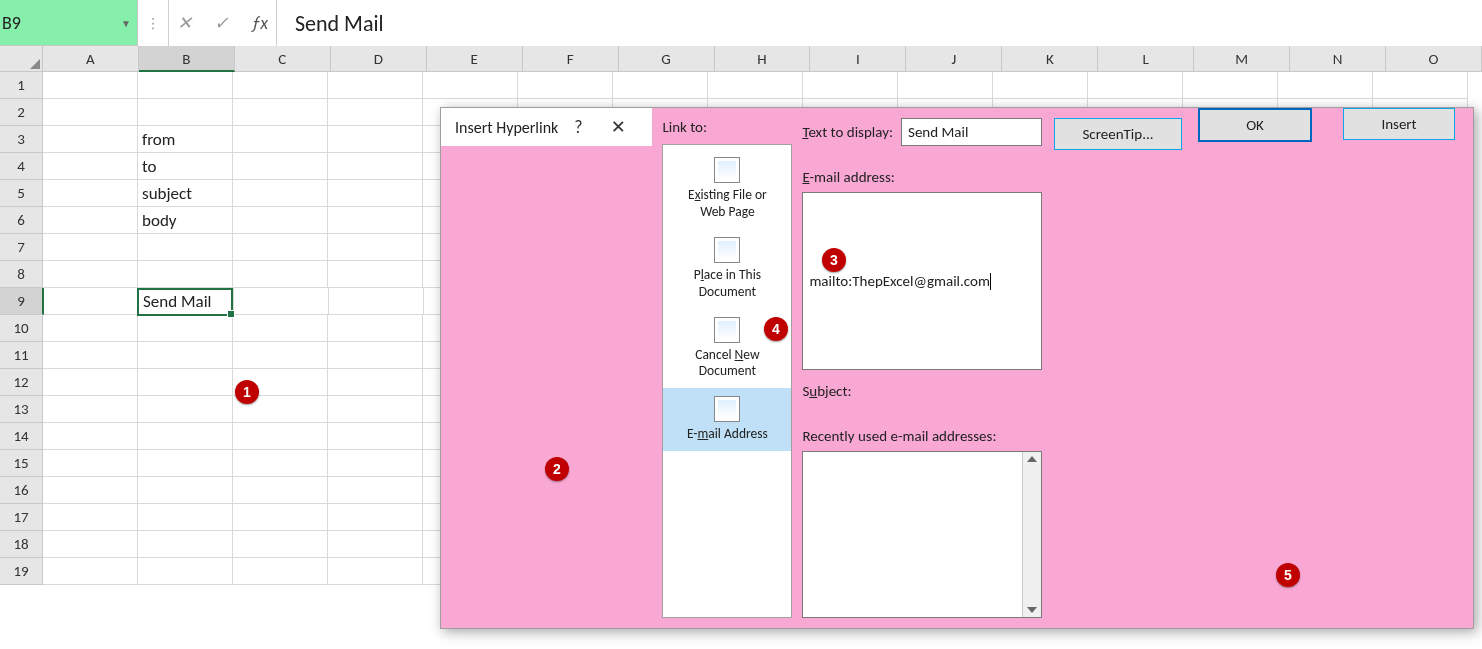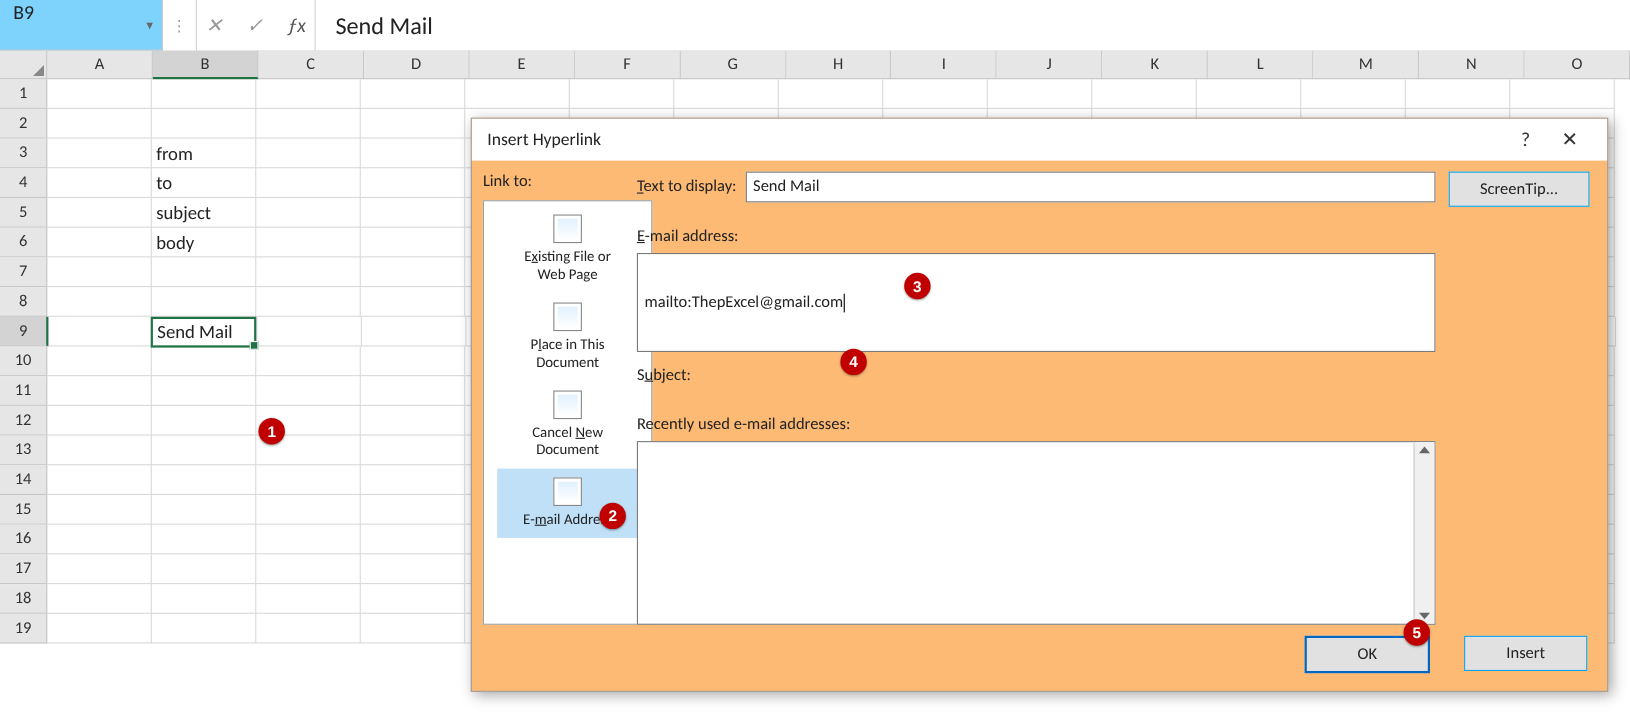--- a/index.html
+++ b/index.html
@@ -1,20 +1,20 @@
 <!DOCTYPE html>
 <html><head>
 <meta charset="utf-8">
 <style>
 html,body{margin:0;padding:0;font-family:"Segoe UI",Calibri,Arial,sans-serif;font-size:14px;color:#222;background:#fff;overflow:hidden}
 .app{position:relative;width:1482px;height:649px;background:#fff}
 
 
 .fb-row{display:flex;align-items:stretch;height:46px;border-bottom:1px solid #d0d0d0}
-.namebox{width:135px;border:1px solid #c8c8c8;border-top:none;border-left:none;display:flex;align-items:flex-start;padding-left:12px;font-size:18px;position:relative;background:#7dd3fc}
+.namebox{width:135px;border:1px solid #c8c8c8;border-top:none;border-left:none;display:flex;align-items:center;padding-left:2px;font-size:18px;position:relative;background:#86efac}
 .namebox .dd{position:absolute;right:6px;top:50%;transform:translateY(-50%);font-size:10px;color:#666}
 .fb-gap{width:30px;border-right:1px solid #d0d0d0;display:flex;align-items:center;justify-content:center;color:#9a9a9a}
 .fb-btns{display:flex;align-items:center;border-right:1px solid #d0d0d0;padding:0 8px;gap:22px;color:#9a9a9a}
 .fb-btn{font-size:18px;font-style:italic}
 .fb-btn.fx{font-style:italic;color:#555}
 .fb-text{flex:1;display:flex;align-items:center;padding-left:18px;font-size:22px;font-family:Calibri,Arial,sans-serif}
 
 
 .grid{position:absolute;top:46px;left:0;right:0;bottom:0;overflow:hidden}
 .colheads{display:flex;height:26px}
@@ -30,28 +30,28 @@
 .cell.overflow{overflow:visible}
 
 
 .activecell{position:absolute;border:2px solid #217346;pointer-events:none;box-sizing:border-box}
 .activecell::after{content:"";position:absolute;right:-4px;bottom:-4px;width:6px;height:6px;background:#217346;border:1px solid #fff}
 
 
 .badge{position:absolute;width:24px;height:24px;border-radius:50%;background:#c00000;color:#fff;font-size:14px;font-weight:bold;display:flex;align-items:center;justify-content:center;font-family:Arial,sans-serif;z-index:50;box-shadow:0 1px 2px rgba(0,0,0,0.4)}
 
 
-.dialog{position:absolute;left:428px;top:107px;width:1032px;height:520px;background:#fdba74;border:1px solid #9e9e9e;box-shadow:3px 3px 12px rgba(0,0,0,0.35);z-index:40;display:flex;flex-direction:column}
+.dialog{position:absolute;left:440px;top:107px;width:1032px;height:520px;background:#f9a8d4;border:1px solid #9e9e9e;box-shadow:3px 3px 12px rgba(0,0,0,0.35);z-index:40;display:flex;flex-direction:row}
 .dlg-title{height:38px;display:flex;align-items:center;padding:0 14px;font-size:16px;background:#fff}
 .dlg-title .spacer{flex:1}
 .dlg-title .wbtn{width:40px;text-align:center;font-size:18px;color:#333}
 .dlg-body{flex:1;display:flex;padding:10px 16px 10px 10px;gap:12px}
 .linkto-col{display:flex;flex-direction:column;align-items:flex-start;width:128px}
 .linkto-label{font-size:15px;margin-bottom:8px}
-.linkto-box{border:1px solid #a0a0a0;width:128px;flex:1;background:#fff;display:flex;flex-direction:column;padding:4px 12px}
+.linkto-box{border:1px solid #a0a0a0;width:128px;flex:1;background:#fff;display:flex;flex-direction:column;padding:4px 0}
 .lk-item{display:flex;flex-direction:column;align-items:center;justify-content:center;text-align:center;font-size:13.5px;line-height:1.25;padding:8px 6px;gap:4px;cursor:default}
 .lk-item .ico{width:24px;height:24px;border:1px solid #888;background:#fff;position:relative}
 .lk-item .ico::after{content:"";position:absolute;left:3px;top:3px;right:3px;bottom:3px;background:linear-gradient(#e0f0ff,#fff)}
 .lk-item.sel{background:#bfe0f7}
 .lk-underline{text-decoration:underline}
 
 .main-col{flex:1;display:flex;flex-direction:column;gap:6px;position:relative}
 .field-row{display:flex;align-items:center;gap:8px}
 .lbl{font-size:15px;white-space:nowrap}
 .lbl .u{text-decoration:underline}

